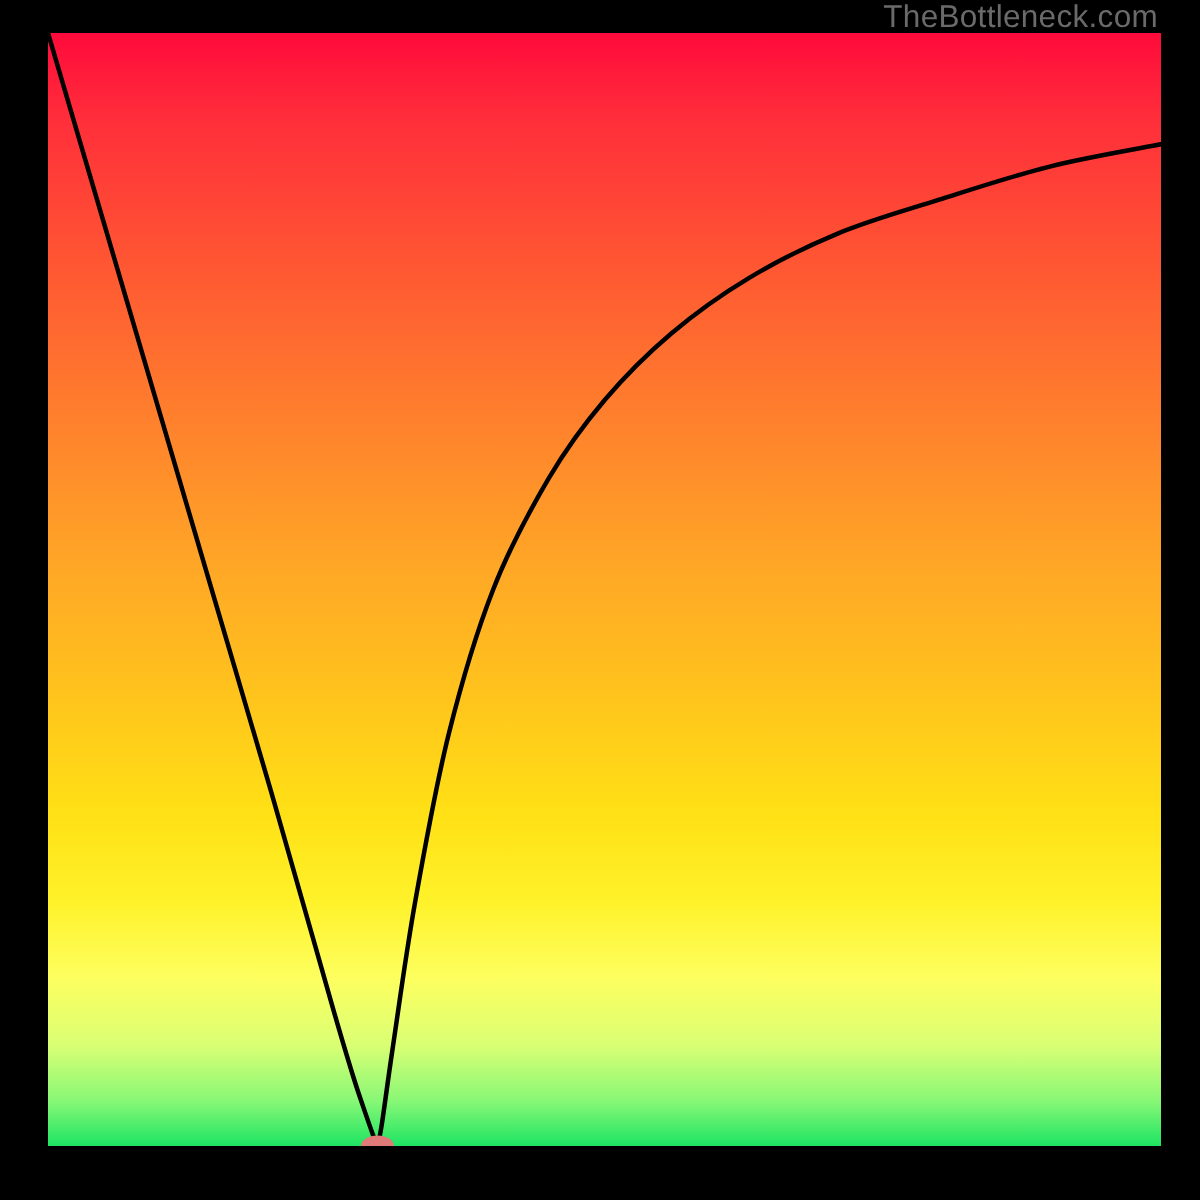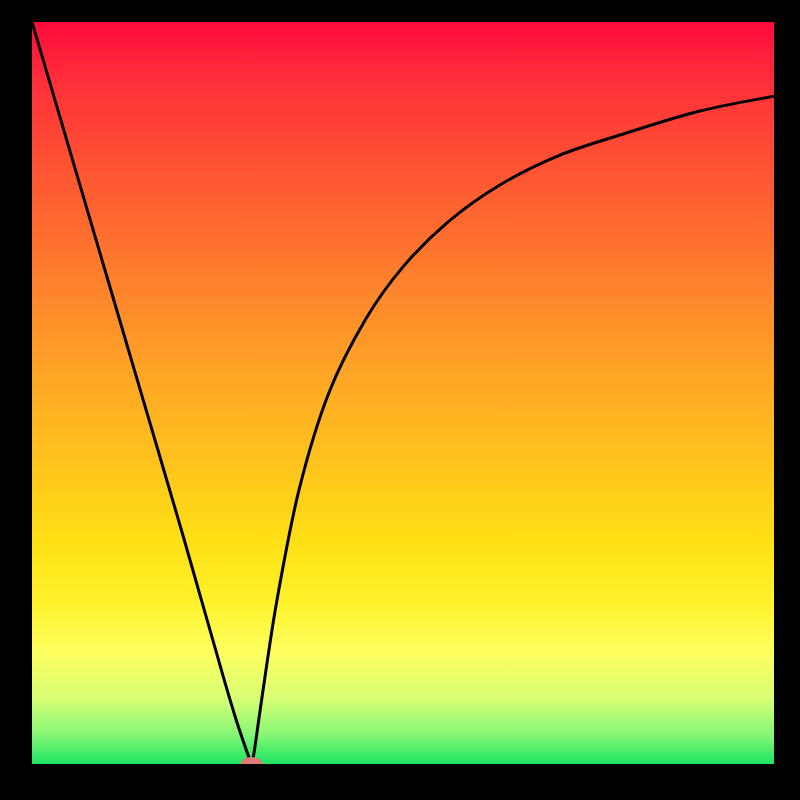--- a/index.html
+++ b/index.html
@@ -56,20 +56,21 @@
     font-weight: 500;
     letter-spacing: 0.2px;
     user-select: none;
   }
 </style>
 </head>
 <body>
 
 <div class="frame">
 
+  <div class="watermark">TheBottleneck.com</div>
 
   <div class="plot-area">
     <svg viewBox="0 0 742 742" preserveAspectRatio="none">
 
       <path fill="none" stroke="#000" stroke-width="3" stroke-linecap="round" d="M 0 0 C 6.183333333333334 21.02333333333333, 24.733333333333334 84.09333333333333, 37.1 126.13999999999999 C 49.46666666666667 168.18666666666664, 61.833333333333336 210.2333333333333, 74.2 252.27999999999997 C 86.56666666666666 294.32666666666665, 98.93333333333334 336.37333333333333, 111.3 378.42 C 123.66666666666666 420.4666666666667, 137.27 466.22333333333336, 148.4 504.56 C 159.53 542.8966666666666, 170.65999999999997 582.47, 178.07999999999998 608.44 C 185.5 634.4100000000001, 188.59166666666667 645.54, 192.92000000000002 660.38 C 197.24833333333336 675.22, 200.95833333333334 687.5866666666667, 204.05 697.48 C 207.14166666666668 707.3733333333333, 209.36766666666665 713.5566666666666, 211.46999999999997 719.74 C 213.5723333333333 725.9233333333334, 215.30366666666663 730.87, 216.664 734.58 C 218.02433333333335 738.2900000000001, 219.13733333333334 740.7633333333333, 219.63200000000003 742"></path>
 
       <path fill="none" stroke="#000" stroke-width="3" stroke-linecap="round" d="M 219.63200000000003 742 C 220.1266666666667 739.5266666666666, 220.86866666666666 738.29, 222.6 727.16 C 224.33133333333333 716.03, 226.31 699.9533333333334, 230.02 675.22 C 233.73000000000002 650.4866666666667, 238.67666666666668 613.3866666666667, 244.86 578.76 C 251.04333333333335 544.1333333333333, 258.46333333333337 502.08666666666664, 267.12 467.46 C 275.77666666666664 432.8333333333333, 285.67 399.4433333333333, 296.8 371 C 307.93 342.5566666666667, 321.53333333333336 317.8233333333334, 333.90000000000003 296.8 C 346.2666666666667 275.77666666666664, 357.39666666666665 260.9366666666666, 371 244.85999999999996 C 384.60333333333335 228.7833333333333, 399.4433333333334 213.94333333333336, 415.52000000000004 200.34000000000003 C 431.5966666666667 186.7366666666667, 448.90999999999997 174.37, 467.46 163.24 C 486.01 152.11, 505.7966666666666 142.21666666666673, 526.8199999999999 133.56000000000006 C 547.8433333333332 124.9033333333334, 570.1033333333334 118.72000000000008, 593.6 111.30000000000007 C 617.0966666666667 103.88000000000005, 643.0666666666667 95.22333333333331, 667.8000000000001 89.03999999999996 C 692.5333333333334 82.85666666666661, 729.6333333333333 76.67333333333328, 742 74.19999999999993"></path>
 
       <ellipse rx="11" ry="7" fill="#e07a78" cx="219.63200000000003" cy="742"></ellipse>
     </svg>

